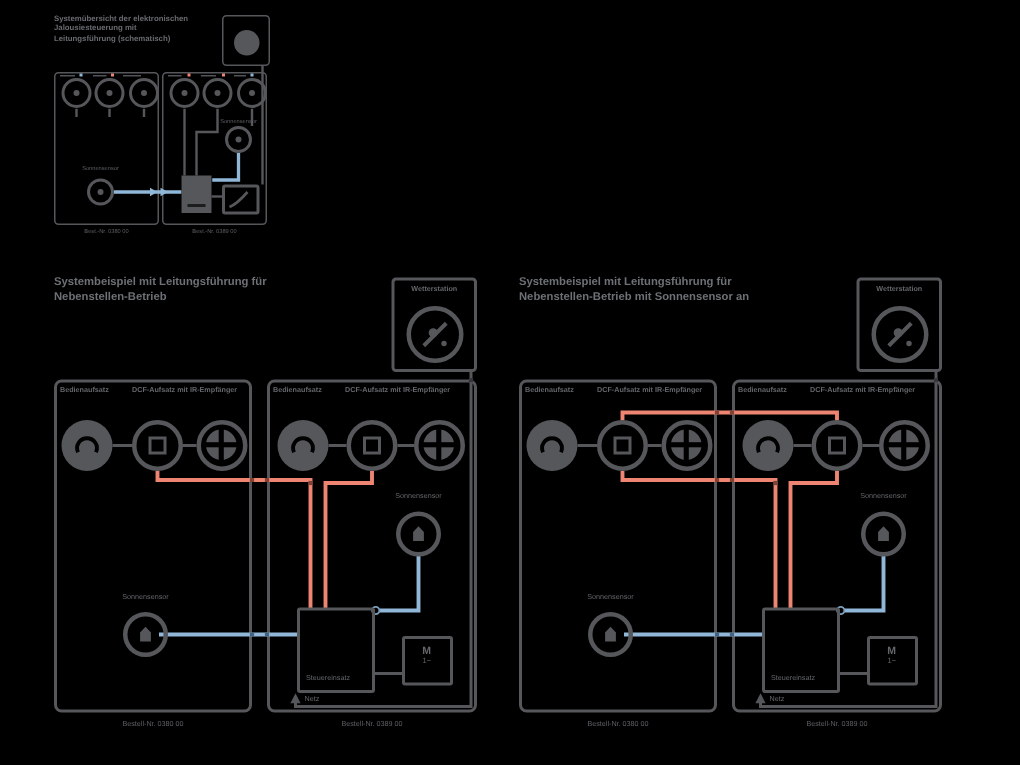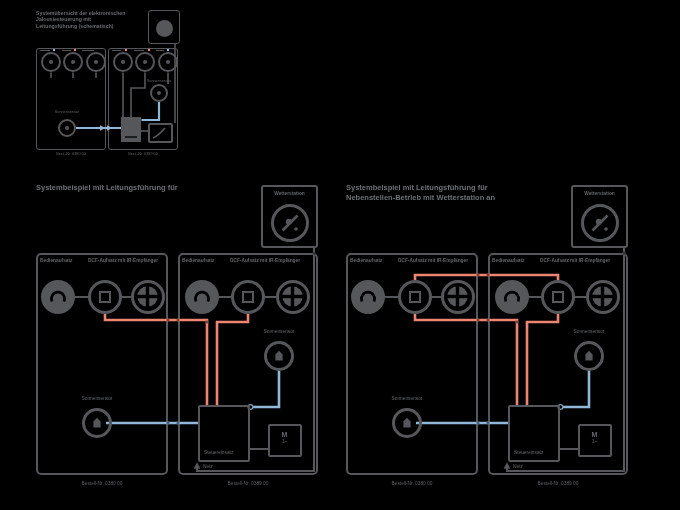--- a/index.html
+++ b/index.html
@@ -112,20 +112,21 @@
       <div class="abs disk" style="left:4.5px;top:4.5px;width:4px;height:4px"></div>
     </div>
 
     <div class="abs minicap" style="left:6px;top:144px;width:70px">Best.-Nr. 0380 00</div>
     <div class="abs minicap" style="left:78px;top:144px;width:70px">Best.-Nr. 0389 00</div>
   </div>
 
   <div class="abs" style="left:30px;top:183px;width:300px;height:314px">
     <div class="abs title" style="left:6px;top:0px;width:230px">
       <div>Systembeispiel mit Leitungsführung für</div>
+      <div>Nebenstellen-Betrieb</div>
       <div></div>
     </div>
 
     <div class="abs box" style="left:231px;top:2px;width:57px;height:63px;border-radius:3px">
       <div class="abs lblb ctr" style="left:0;top:4px;width:53px">Wetterstation</div>
       <div class="abs ringmed" style="left:8px;top:17px;width:38px;height:38px">
         <svg width="32" height="32" viewBox="-16 -16 32 32">
           <line x1="-7.5" y1="7.5" x2="7.5" y2="-7.5" stroke="#55575b" stroke-width="2.6"></line>
           <circle cx="-1.2" cy="-1.2" r="3" fill="#55575b"></circle>
           <circle cx="6" cy="6" r="1.8" fill="#55575b"></circle>
@@ -224,21 +225,21 @@
       </div>
     </div>
 
     <div class="abs cap" style="left:22px;top:298px;width:100px">Bestell-Nr. 0380 00</div>
     <div class="abs cap" style="left:168px;top:298px;width:100px">Bestell-Nr. 0389 00</div>
   </div>
 
   <div class="abs" style="left:340px;top:183px;width:300px;height:314px">
     <div class="abs title" style="left:6px;top:0px;width:230px">
       <div>Systembeispiel mit Leitungsführung für</div>
-      <div>Nebenstellen-Betrieb mit Wetterstation an</div>
+      <div>Nebenstellen-Betrieb mit Sonnensensor an</div>
     </div>
 
     <div class="abs box" style="left:231px;top:2px;width:57px;height:63px;border-radius:3px">
       <div class="abs lblb ctr" style="left:0;top:4px;width:53px">Wetterstation</div>
       <div class="abs ringmed" style="left:8px;top:17px;width:38px;height:38px">
         <svg width="32" height="32" viewBox="-16 -16 32 32">
           <line x1="-7.5" y1="7.5" x2="7.5" y2="-7.5" stroke="#55575b" stroke-width="2.6"></line>
           <circle cx="-1.2" cy="-1.2" r="3" fill="#55575b"></circle>
           <circle cx="6" cy="6" r="1.8" fill="#55575b"></circle>
         </svg>

